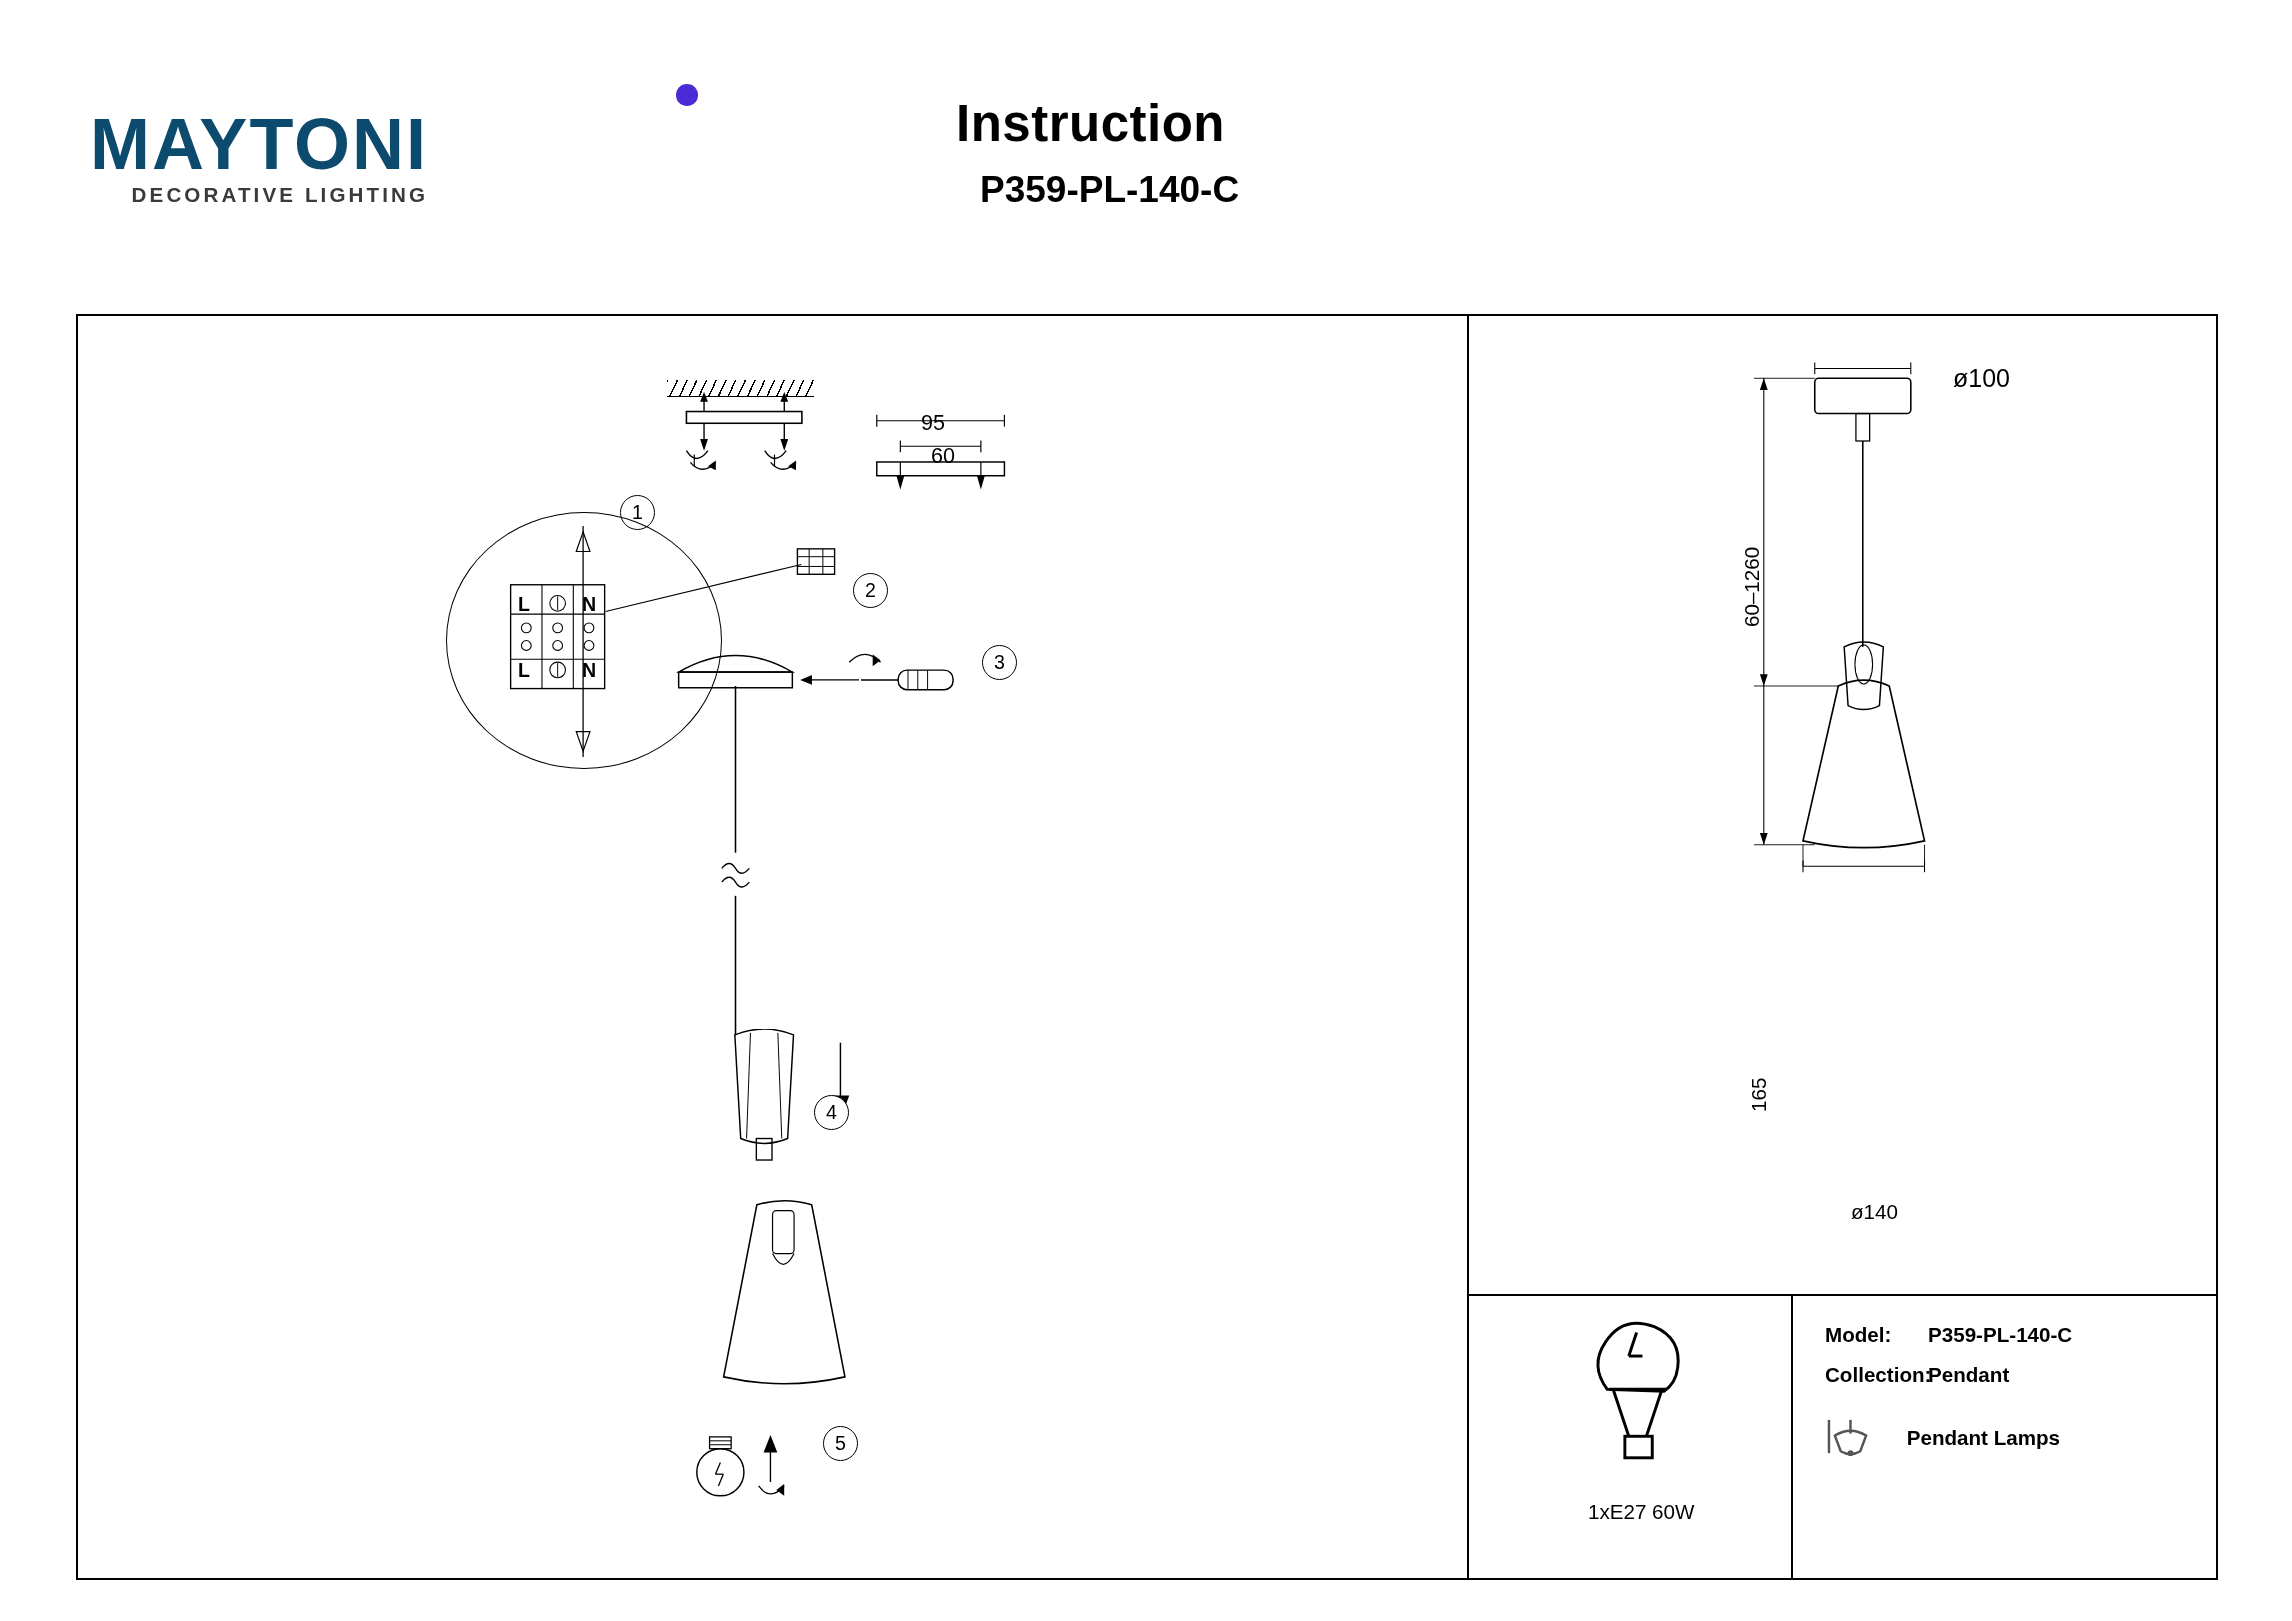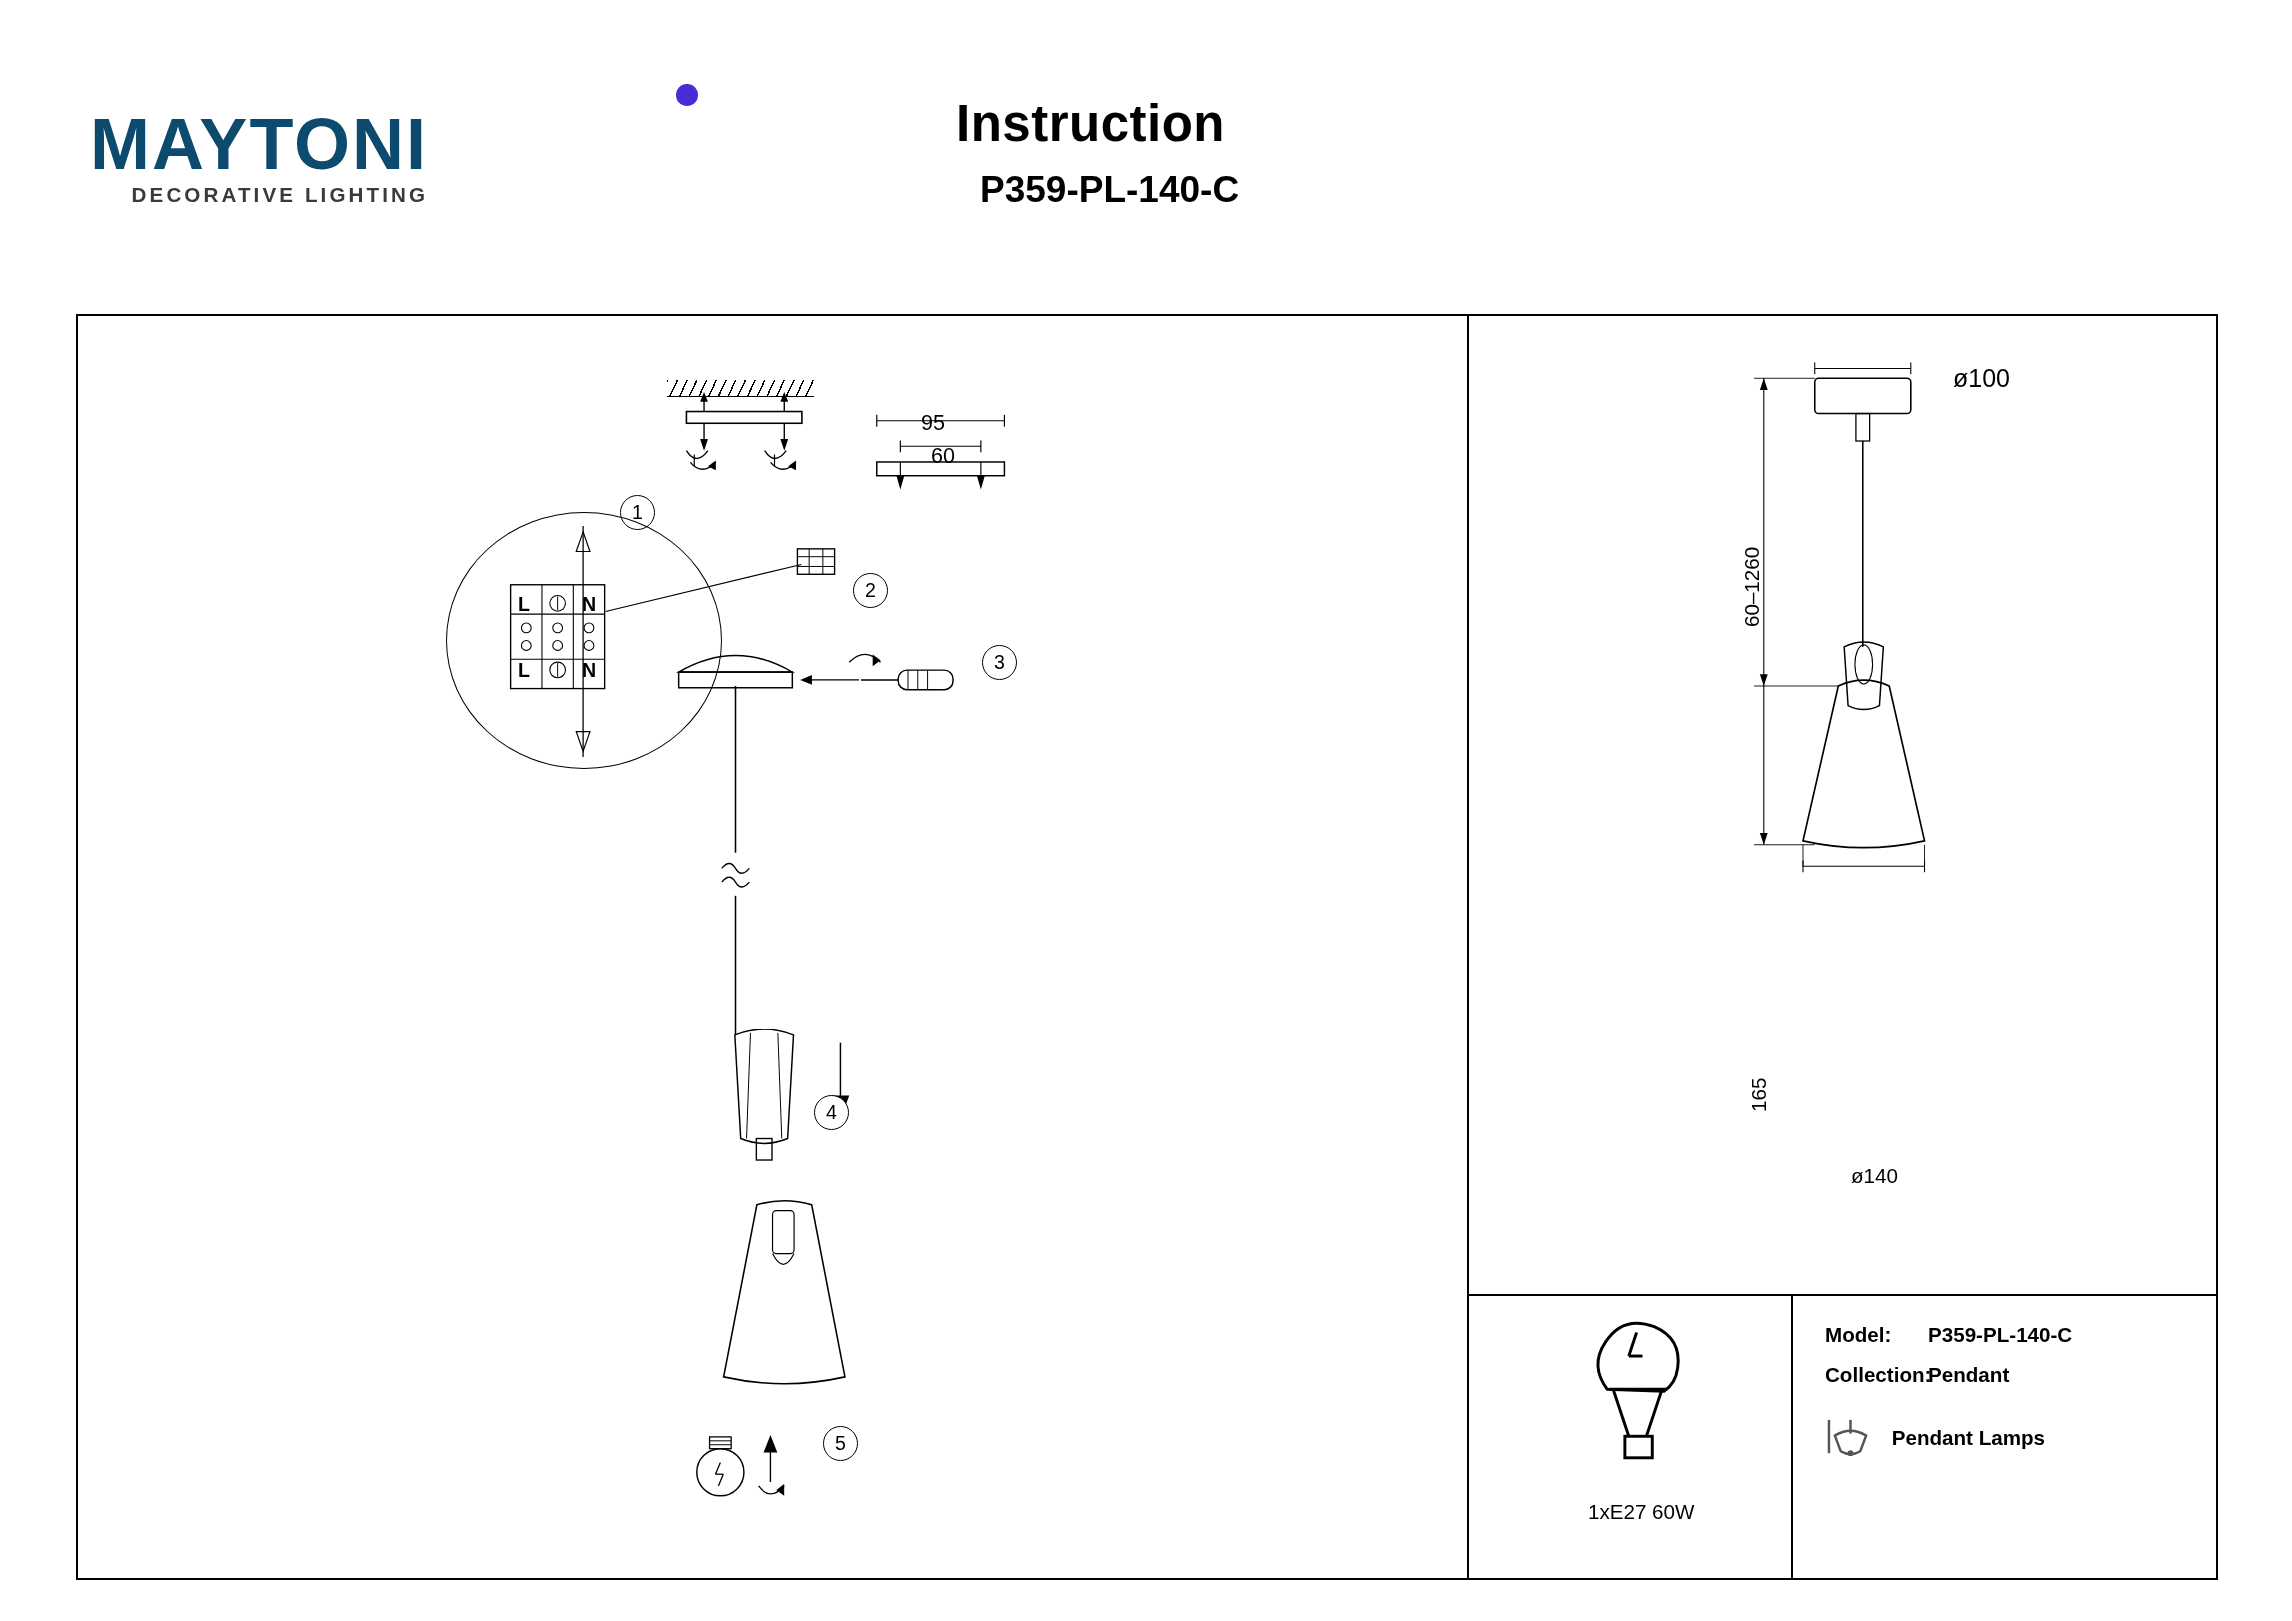--- a/index.html
+++ b/index.html
@@ -68,21 +68,21 @@
 
   
   .bulb-cap{
     position:absolute;left:1588px;top:1500px;width:auto;
     font-size:20.6px;font-weight:normal;
   }
   .specs{position:absolute;left:1825px;top:1323px;font-size:20.6px;}
   .spec-row{display:flex;margin-bottom:15.7px;}
   .spec-key{width:103px;font-weight:bold;}
   .spec-val{font-weight:bold;}
-  .cat-row{display:flex;align-items:center;margin-top:27.4px;}
+  .cat-row{display:flex;align-items:center;margin-top:27.4px;gap:15px;}
   .cat-lbl{font-weight:bold;font-size:20.6px;margin-left:15.7px;}
   svg{display:block;}
 </style>
 </head>
 <body>
 
 <div class="sheet">
 
   <div class="logo">
     <div class="logo-word">MAYTONI</div>
@@ -278,21 +278,21 @@
     <polygon points="10,522 6,510 14,510" fill="#000"></polygon>
 
     <line x1="50" y1="544" x2="174" y2="544" stroke="#000" stroke-width="1.1"></line>
     <line x1="50" y1="538" x2="50" y2="550" stroke="#000" stroke-width="1.1"></line>
     <line x1="174" y1="538" x2="174" y2="550" stroke="#000" stroke-width="1.1"></line>
     <line x1="50" y1="522" x2="50" y2="544" stroke="#000" stroke-width="0.9"></line>
     <line x1="174" y1="522" x2="174" y2="544" stroke="#000" stroke-width="0.9"></line>
   </svg>
   <div class="lbl" style="left:1740px;top:627px;transform:rotate(-90deg);transform-origin:left top;font-size:20.6px;">60–1260</div>
   <div class="lbl" style="left:1747px;top:1112px;transform:rotate(-90deg);transform-origin:left top;font-size:20.6px;">165</div>
-  <div class="lbl" style="left:1851px;top:1164px;font-size:20.6px;">ø140</div>
+  <div class="lbl" style="left:1851px;top:1200px;font-size:20.6px;">ø140</div>
 
   <svg style="position:absolute;left:1568px;top:1313px;" width="147" height="181" viewBox="0 0 150 185">
     <path d="M40 78 q-18 -24 -2 -48 q18 -28 50 -16 q28 12 24 42 q-2 16 -14 24 z" fill="none" stroke="#000" stroke-width="3"></path>
     <line x1="42" y1="78" x2="100" y2="78" stroke="#000" stroke-width="3"></line>
     <line x1="46" y1="78" x2="62" y2="126" stroke="#000" stroke-width="3"></line>
     <line x1="96" y1="78" x2="80" y2="126" stroke="#000" stroke-width="3"></line>
     <rect x="58" y="126" width="28" height="22" fill="none" stroke="#000" stroke-width="3"></rect>
     <line x1="70" y1="20" x2="62" y2="44" stroke="#000" stroke-width="3"></line>
     <line x1="62" y1="44" x2="76" y2="44" stroke="#000" stroke-width="3"></line>
   </svg>

